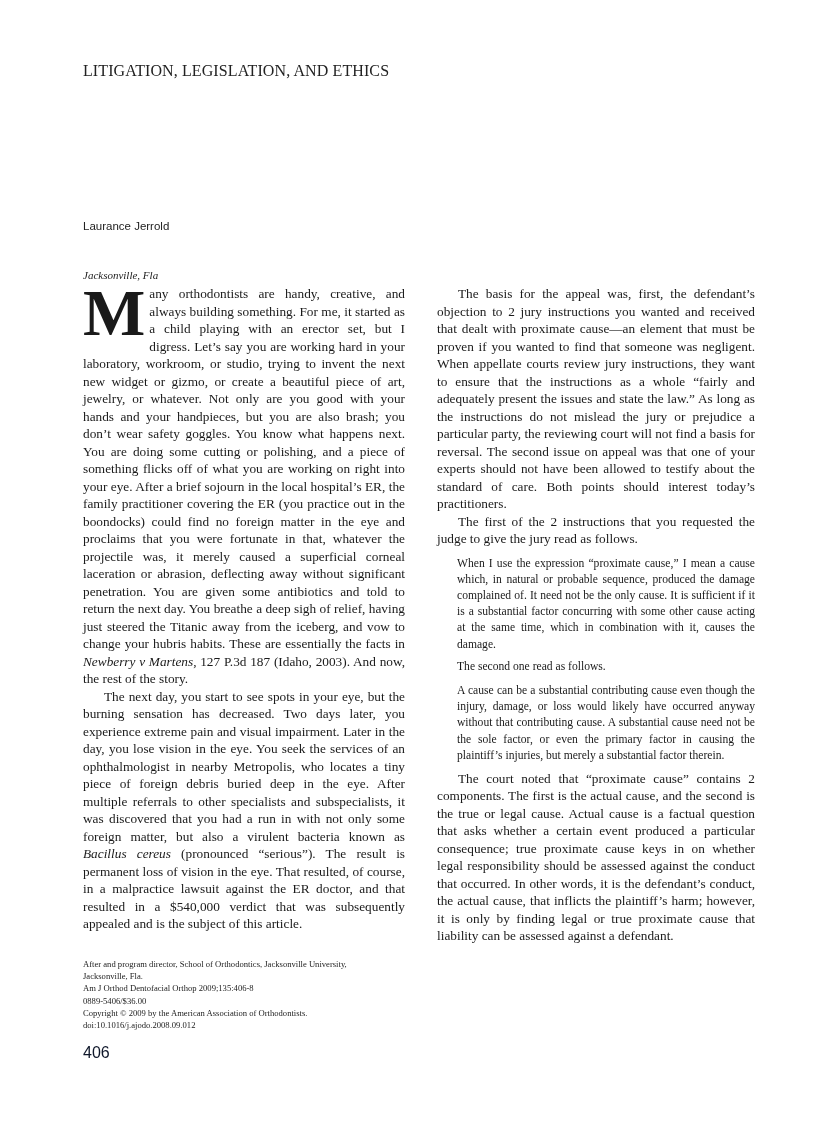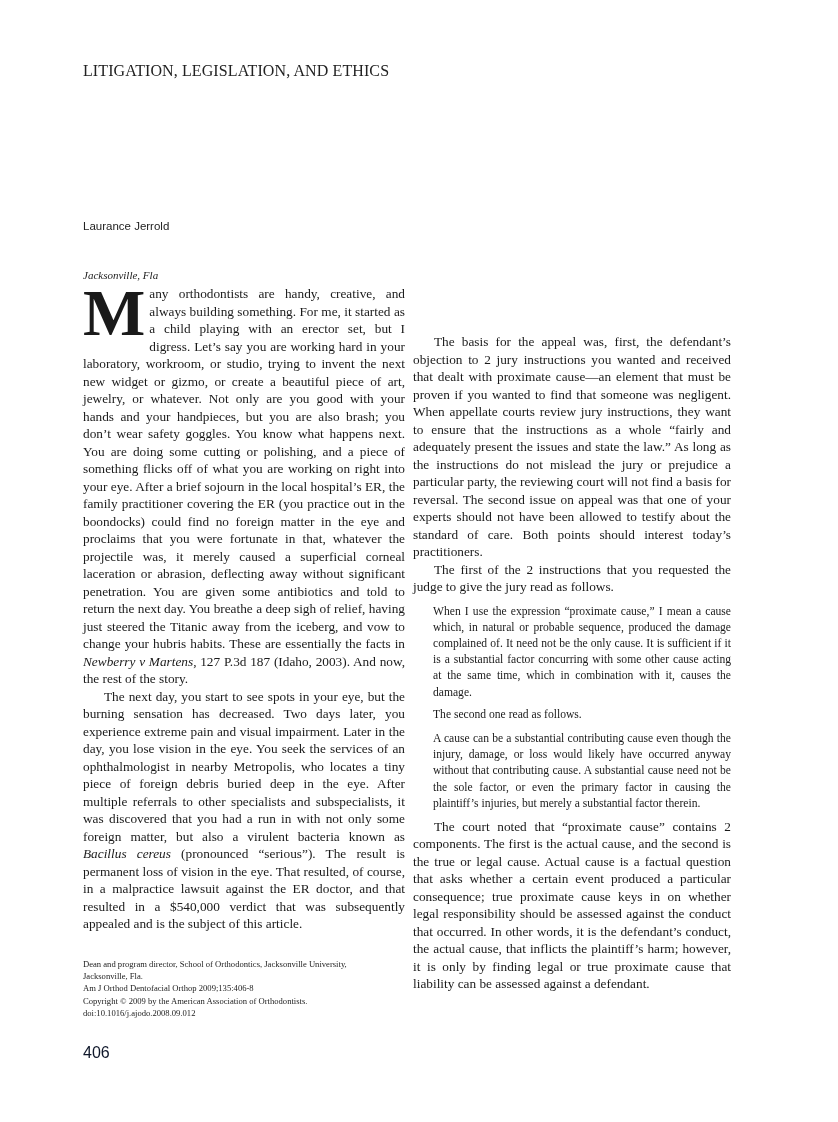--- a/index.html
+++ b/index.html
@@ -20,21 +20,21 @@
   }
   .affil {
     position: absolute; left: 83px; top: 245px;
     font-family: "Liberation Serif", serif; font-style: italic; font-size: 11px; color: #222; margin-top: 24px;
   }
   .col {
     position: absolute; font-family: "Liberation Serif", serif; font-size: 13.3px; line-height: 17.5px;
     text-align: justify; color: #1a1a1a;
   }
   .col-left { left: 83px; top: 285px; width: 322px; }
-  .col-right { left: 413px; top: 285px; width: 318px; margin-top: 48px; }
+  .col-right { left: 437px; top: 285px; width: 318px; }
   .col p { margin: 0; text-indent: 21px; }
   .col p.noindent { text-indent: 0; }
   .dropcap {
     float: left; font-family: "Liberation Serif", serif; font-weight: bold;
     font-size: 66px; line-height: 52px; height: 52px; margin: 2px 4px 0 0; padding: 0; color: #1a1a1a;
   }
   .quote {
     margin: 8px 0 6px 20px; font-size: 11.6px; line-height: 16.2px; text-align: justify;
   }
   .quote-plain { margin: 6px 0 6px 20px; font-size: 11.6px; line-height: 16.2px; }
@@ -68,22 +68,23 @@
   <div class="col col-right">
     <p>The basis for the appeal was, first, the defendant’s objection to 2 jury instructions you wanted and received that dealt with proximate cause—an element that must be proven if you wanted to find that someone was negligent. When appellate courts review jury instructions, they want to ensure that the instructions as a whole “fairly and adequately present the issues and state the law.” As long as the instructions do not mislead the jury or prejudice a particular party, the reviewing court will not find a basis for reversal. The second issue on appeal was that one of your experts should not have been allowed to testify about the standard of care. Both points should interest today’s practitioners.</p>
     <p>The first of the 2 instructions that you requested the judge to give the jury read as follows.</p>
     <div class="quote">When I use the expression “proximate cause,” I mean a cause which, in natural or probable sequence, produced the damage complained of. It need not be the only cause. It is sufficient if it is a substantial factor concurring with some other cause acting at the same time, which in combination with it, causes the damage.</div>
     <div class="quote-plain">The second one read as follows.</div>
     <div class="quote">A cause can be a substantial contributing cause even though the injury, damage, or loss would likely have occurred anyway without that contributing cause. A substantial cause need not be the sole factor, or even the primary factor in causing the plaintiff’s injuries, but merely a substantial factor therein.</div>
     <p>The court noted that “proximate cause” contains 2 components. The first is the actual cause, and the second is the true or legal cause. Actual cause is a factual question that asks whether a certain event produced a particular consequence; true proximate cause keys in on whether legal responsibility should be assessed against the conduct that occurred. In other words, it is the defendant’s conduct, the actual cause, that inflicts the plaintiff’s harm; however, it is only by finding legal or true proximate cause that liability can be assessed against a defendant.</p>
   </div>
 
   <div class="footnotes">
-    <div>Dean and program director, School of Orthodontics, Jacksonville University,</div>
+    <div>After and program director, School of Orthodontics, Jacksonville University,</div>
     <div>Jacksonville, Fla.</div>
     <div>Am J Orthod Dentofacial Orthop 2009;135:406-8</div>
+    <div>0889-5406/$36.00</div>
     <div>Copyright © 2009 by the American Association of Orthodontists.</div>
     <div>doi:10.1016/j.ajodo.2008.09.012</div>
   </div>
 
   <div class="page-number">406</div>
 
 </div>
 
 </body></html>

